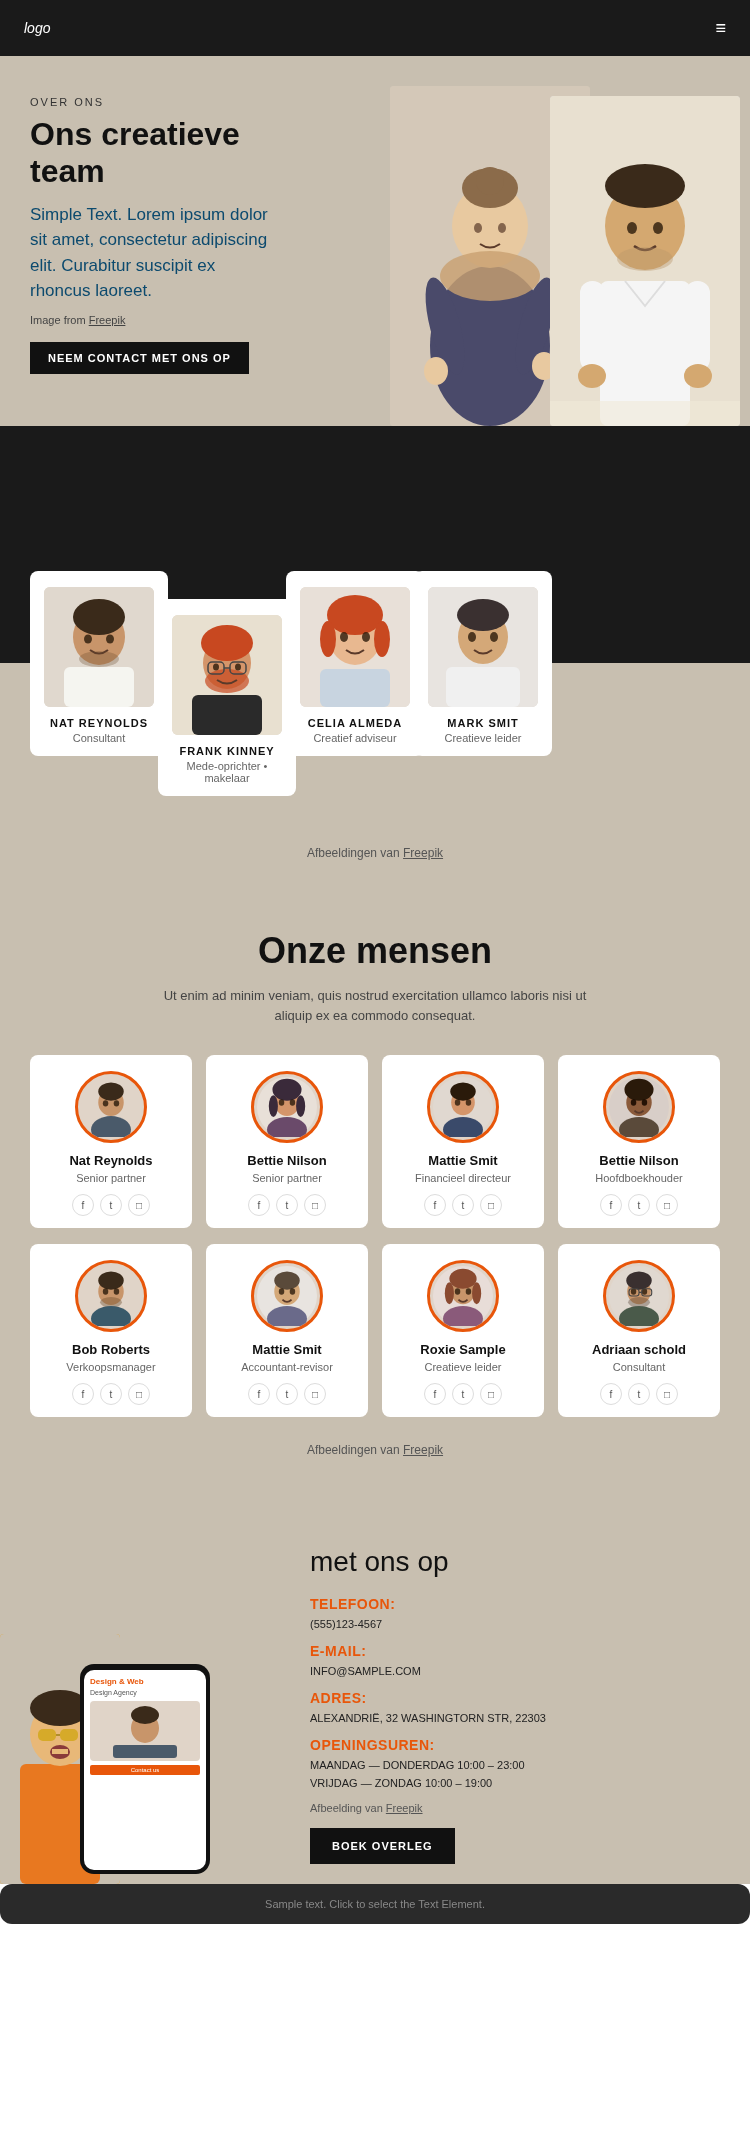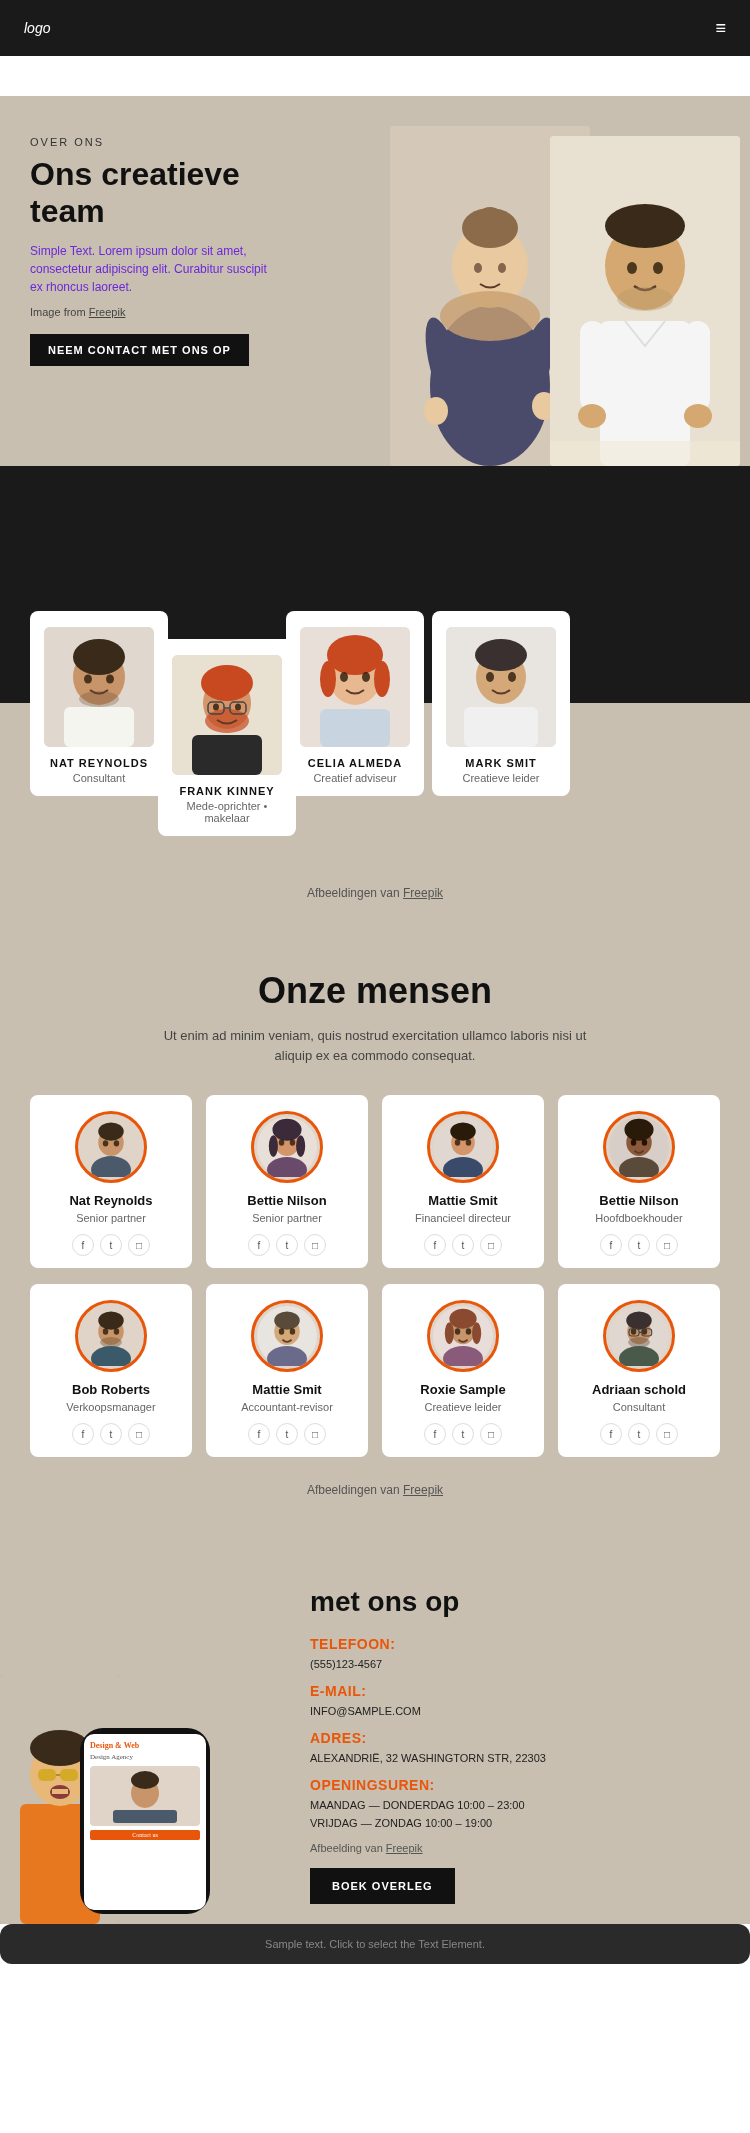--- a/index.html
+++ b/index.html
@@ -18,21 +18,20 @@
     .navbar-menu { color: #fff; font-size: 18px; cursor: pointer; }
 
     
     .hero {
       position: relative;
       background: #c8bfb0;
       height: 370px;
       overflow: hidden;
       display: flex;
       align-items: flex-start;
-      margin-top: 40px;
     }
     .hero-content {
       position: absolute;
       top: 40px;
       left: 30px;
       z-index: 2;
       max-width: 240px;
     }
     .hero-overtitle {
       font-size: 11px;
@@ -42,22 +41,22 @@
       margin-bottom: 8px;
     }
     .hero-title {
       font-size: 32px;
       font-weight: 700;
       color: #111;
       line-height: 1.15;
       margin-bottom: 12px;
     }
     .hero-text {
-      font-size: 12px;
-      color: #6d28d9;
+      font-size: 17px;
+      color: #0c4a6e;
       line-height: 1.5;
       margin-bottom: 10px;
     }
     .hero-link-line {
       font-size: 11px;
       color: #444;
       margin-bottom: 16px;
     }
     .hero-link-line a { color: #444; }
     .hero-btn {
@@ -139,21 +138,21 @@
     }
     .leader-card-role {
       font-size: 11px;
       color: #666;
       margin-top: 3px;
     }
     
     .leader-nat { left: 30px; bottom: 60px; width: 138px; }
     .leader-frank { left: 158px; bottom: 20px; width: 138px; }
     .leader-celia { left: 286px; bottom: 60px; width: 138px; }
-    .leader-mark { left: 432px; bottom: 60px; width: 138px; }
+    .leader-mark { left: 414px; bottom: 60px; width: 138px; }
 
     .leaders-footer {
       background: #c8bfb0;
       text-align: center;
       padding: 30px 0 20px;
       font-size: 12px;
       color: #555;
     }
     .leaders-footer a { color: #555; }
 
@@ -259,27 +258,26 @@
       height: 250px;
       background: #e8a020;
       border-radius: 4px;
       overflow: hidden;
     }
     .contact-phone-mockup {
       position: absolute;
       left: 80px;
       bottom: 10px;
       width: 130px;
-      height: 186px;
+      height: 210px;
       background: #111;
-      border-radius: 23px;
+      border-radius: 14px;
       overflow: hidden;
       display: flex;
       flex-direction: column;
-      font-family: Liberation Serif, serif;
     }
     .phone-screen {
       flex: 1;
       background: #fff;
       margin: 6px 4px 4px;
       border-radius: 10px;
       padding: 6px;
       font-size: 8px;
     }
     .phone-screen-title {
@@ -300,21 +298,21 @@
       display: flex;
       align-items: center;
       justify-content: center;
     }
     .contact-info {
       flex: 1;
       padding: 20px 20px 20px 30px;
     }
     .contact-title {
       font-size: 28px;
-      font-weight: 700;
+      font-weight: 400;
       color: #111;
       margin-bottom: 16px;
       line-height: 1.1;
     }
     .contact-row {
       margin-bottom: 8px;
       font-size: 12px;
       line-height: 1.5;
     }
     .contact-label {

